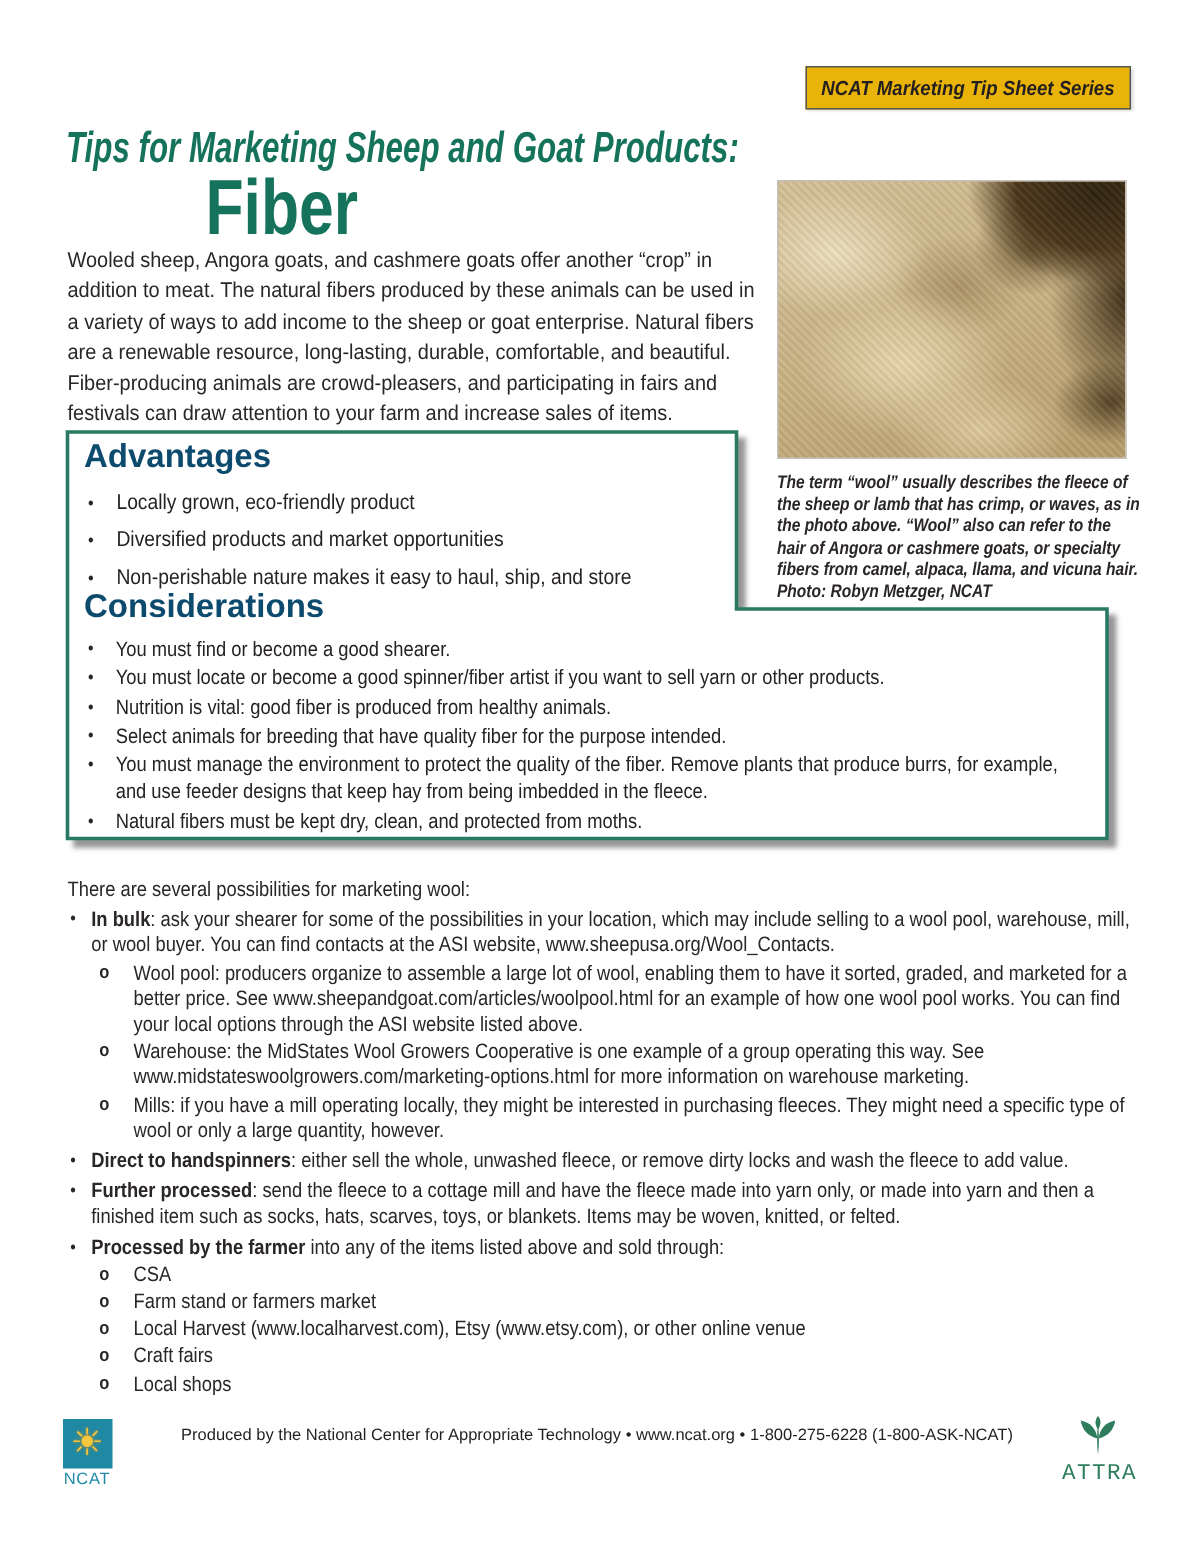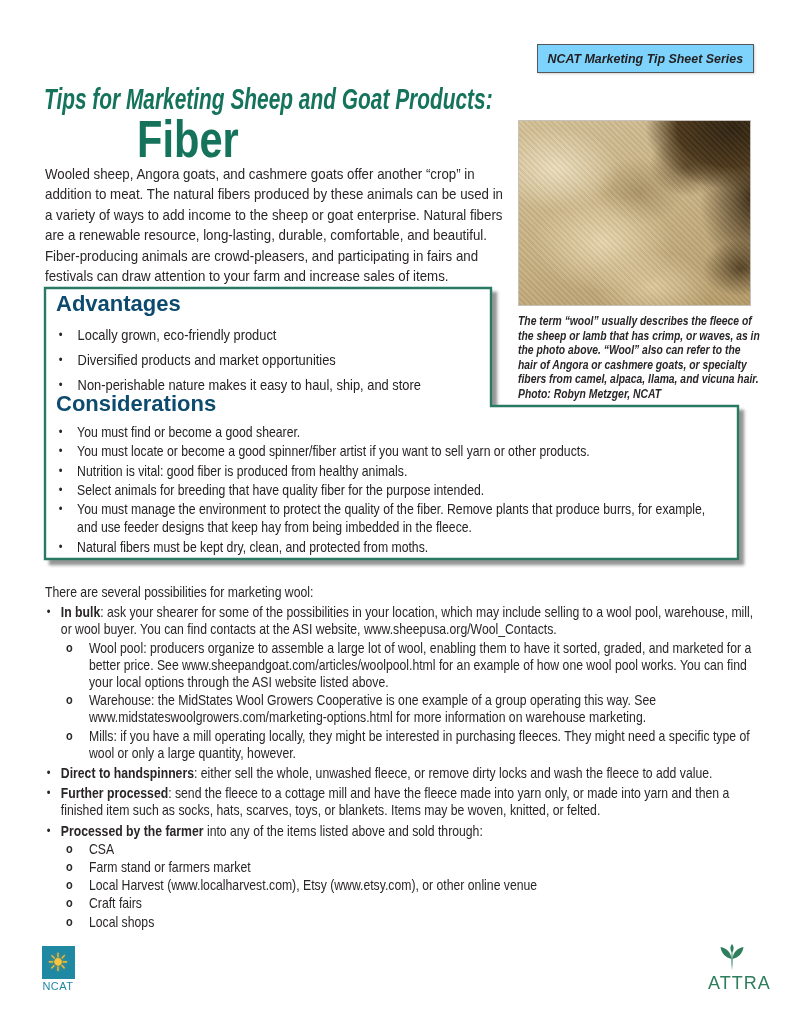--- a/index.html
+++ b/index.html
@@ -12,21 +12,21 @@
     overflow:hidden;
   }
   .abs { position:absolute; }
 
   
   .series-box {
     left:537px; top:44px; width:217px; height:29px;
     border:1.5px solid #55565a;
     box-shadow:1px 1px 2px rgba(0,0,0,0.18);
     display:flex; align-items:center; justify-content:center;
-    background:#7dd3fc;
+    background:#eab308;
   }
   .series-box span {
     font-weight:bold; font-style:italic; font-size:13.5px; color:#231f20;
     white-space:nowrap; transform:scaleX(0.92);
   }
   .page-title {
     left:44px; top:83px;
     color:#15735c; font-weight:bold; font-style:italic;
     font-size:29px; white-space:nowrap;
     transform:scaleX(0.72); transform-origin:left top;
@@ -117,21 +117,21 @@
     font-size:11px; line-height:17px; color:#231f20;
   }
   .ncat-logo { left:40px; top:946px; width:36px; text-align:center; }
   .ncat-square {
     width:33px; height:33px; margin:0 auto;
     background:#1f89a4; display:flex; align-items:center; justify-content:center;
   }
   .ncat-sun { color:#f7c63f; font-size:25px; line-height:25px; text-shadow:0 0 2px #e8960c; }
   .ncat-label { color:#1f89a4; font-size:11px; margin-top:1px; letter-spacing:0.5px;text-align:center; }
   .attra-logo { left:708px; top:944px; width:48px; text-align:center; }
-  .attra-label { color:#2e7d5c; font-size:18px; letter-spacing:1px; margin-top:-2px; }
+  .attra-label { color:#2e7d5c; font-size:15px; letter-spacing:1px; margin-top:-2px;font-family:Liberation Mono, monospace; }
   b { font-weight:bold; }
 </style>
 </head>
 <body>
 
 <div class="abs series-box">
   <span>NCAT Marketing Tip Sheet Series</span>
 </div>
 <div class="abs page-title">Tips for Marketing Sheep and Goat Products:</div>
 <div class="abs fiber-title">Fiber</div>
@@ -251,20 +251,21 @@
 </div>
 
 <div class="abs ncat-logo">
   <div class="ncat-square">
     <span class="ncat-sun">☀</span>
   </div>
   <div class="ncat-label">NCAT</div>
 </div>
 
 <div class="abs footer-text">
+  <div>Produced by the National Center for Appropriate Technology • www.ncat.org • 1-800-275-6228 (1-800-ASK-NCAT)</div>
 </div>
 
 <div class="abs attra-logo">
   <svg width="34" height="27" viewBox="0 0 34 27">
     <g fill="#2e7d5c">
       <path d="M17 26 C16.2 19 16.2 12 17 5 C17.8 12 17.8 19 17 26 Z"></path>
       <path d="M16.6 15 C10.5 13.5 6.5 9.5 5.5 3 C11.8 4.2 15.8 8.4 16.6 15 Z"></path>
       <path d="M17.4 15 C23.5 13.5 27.5 9.5 28.5 3 C22.2 4.2 18.2 8.4 17.4 15 Z"></path>
       <path d="M17 9 C14.8 5.6 14.8 2.8 17 0 C19.2 2.8 19.2 5.6 17 9 Z"></path>
     </g>

